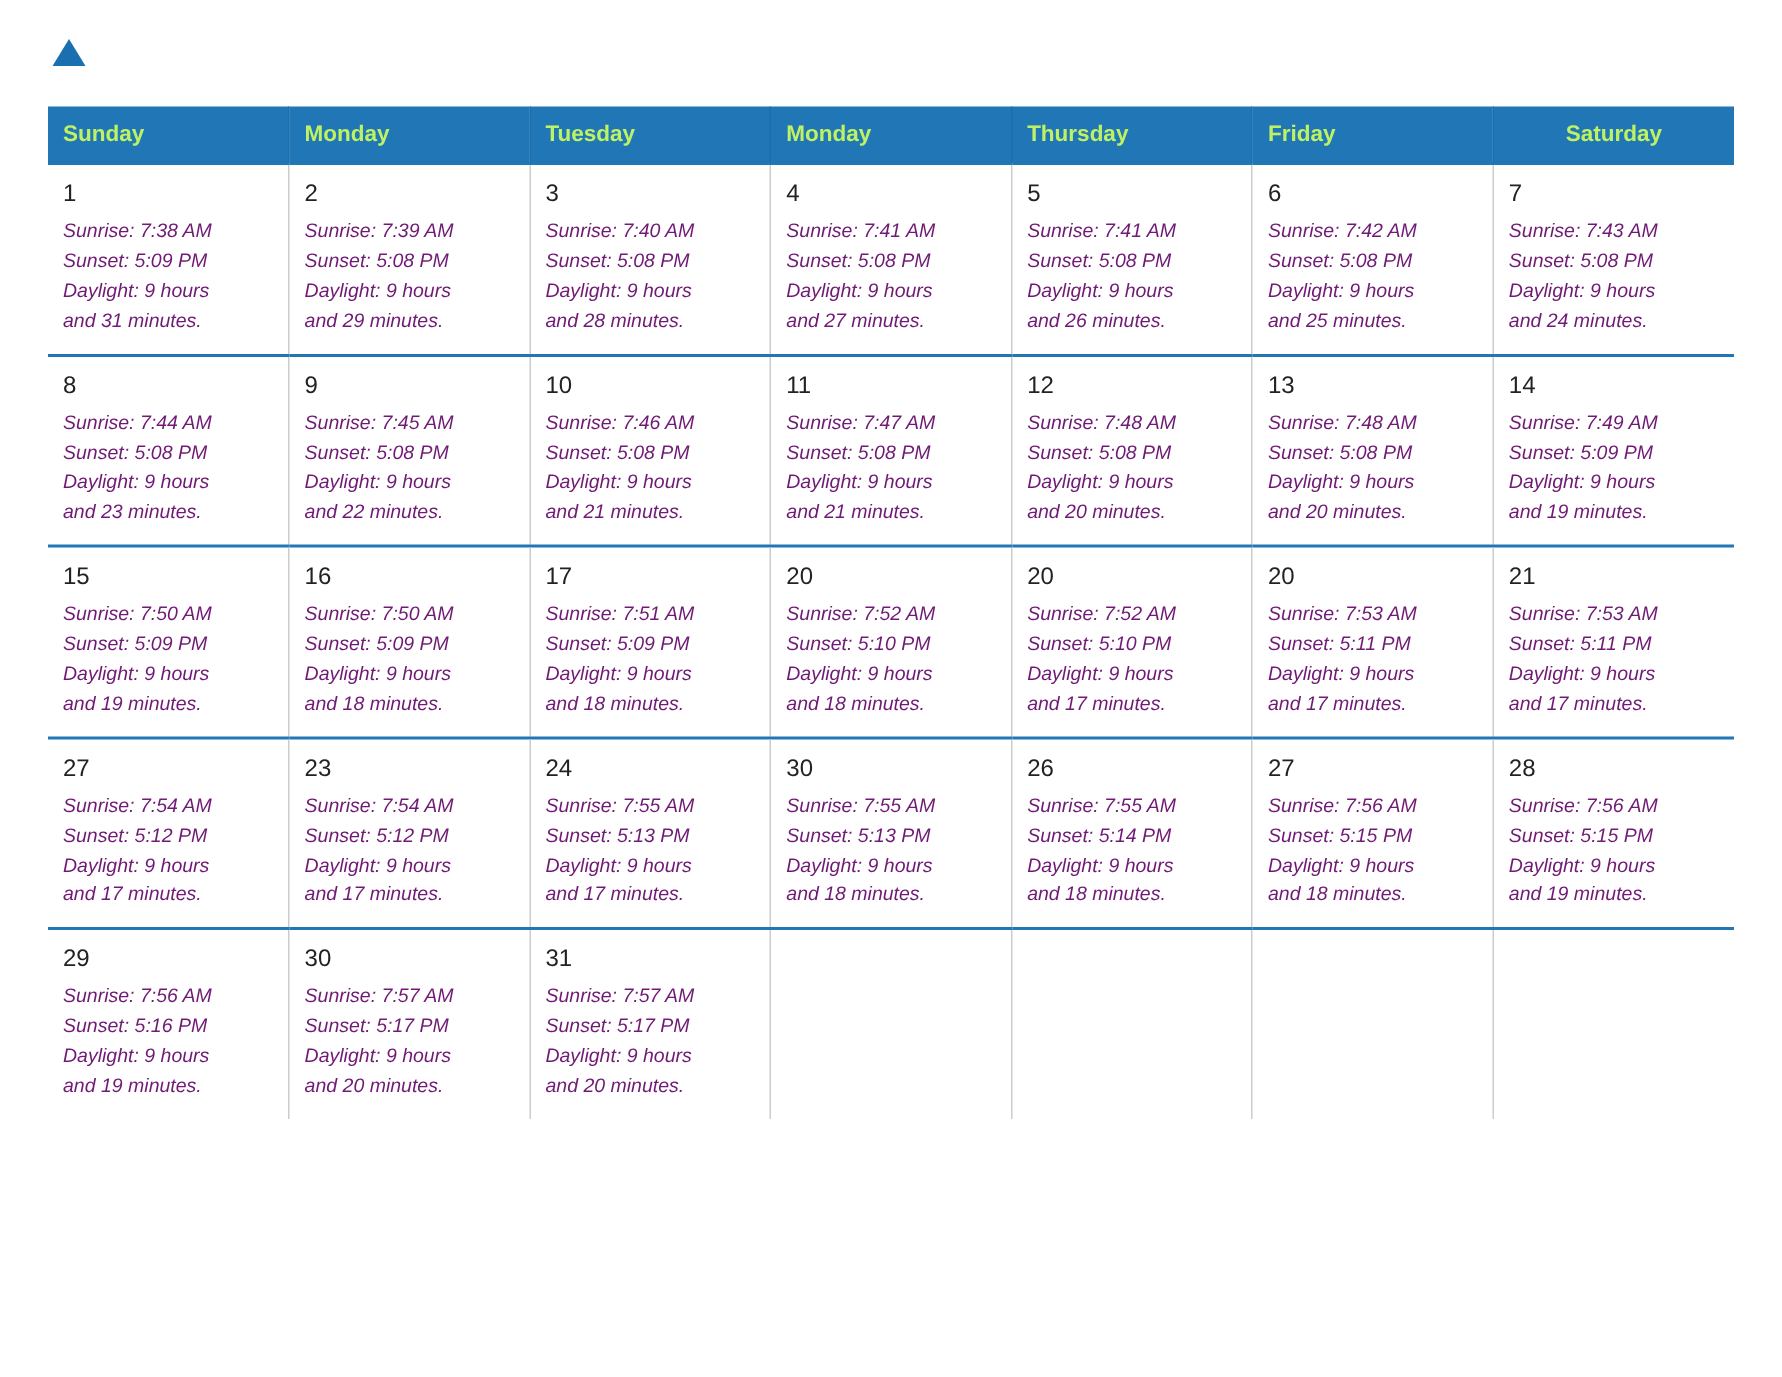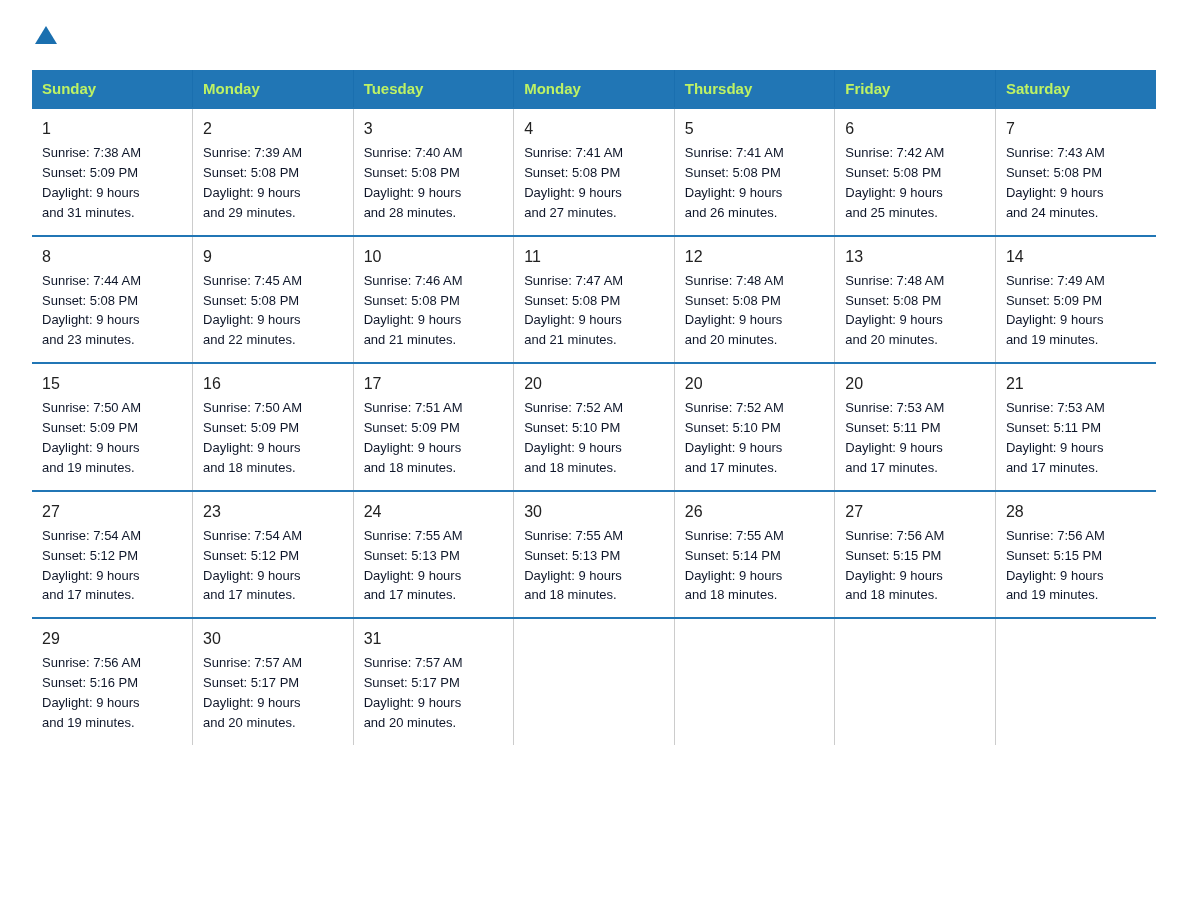--- a/index.html
+++ b/index.html
@@ -58,40 +58,41 @@
     }
     thead tr th {
       background-color: #2176b5;
       color: #bef264;
       padding: 10px 10px;
       text-align: left;
       font-size: 15px;
       font-weight: bold;
       border-right: 1px solid #1a6faf;
     }
-    thead tr th:last-child { border-right: none; }
+    thead tr th:last-child { border-right: none; text-align: center; }
     tbody tr td {
       vertical-align: top;
       padding: 8px 10px 12px 10px;
       border-top: 2px solid #2176b5;
       border-right: 1px solid #ccc;
       width: 14.28%;
       line-height: 1.45;
       color: #222;
     }
     tbody tr td:last-child { border-right: none; }
     .day-num {
       font-size: 16px;
       font-weight: normal;
       margin-bottom: 3px;
       display: block;
     }
     .day-info {
       font-size: 13px;
-      color: #0f172a;
+      color: #701a75;
+      font-style: italic;
     }
   </style>
 </head>
 <body>
 
 <div class="header">
   <div class="logo">
     <div class="logo-line">
       <span class="logo-general"></span>
       <span style="display:inline-block;margin-left:3px;">

